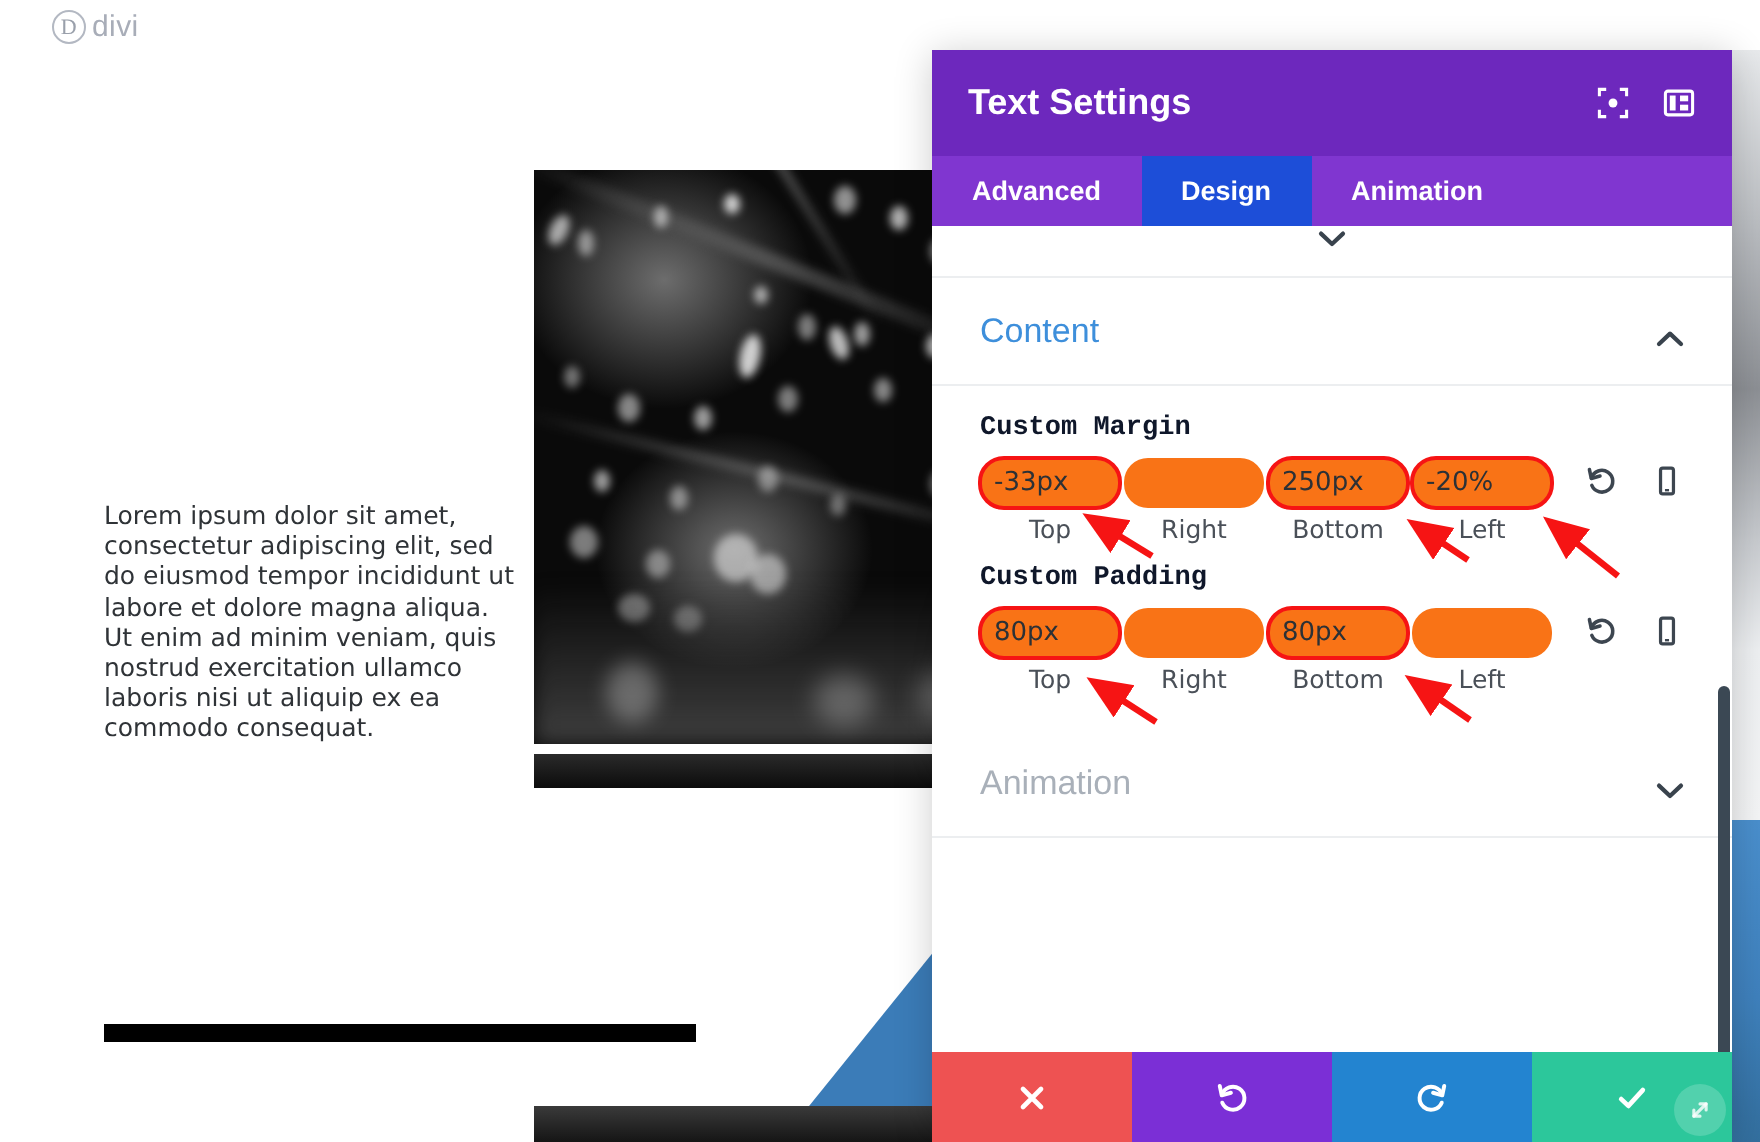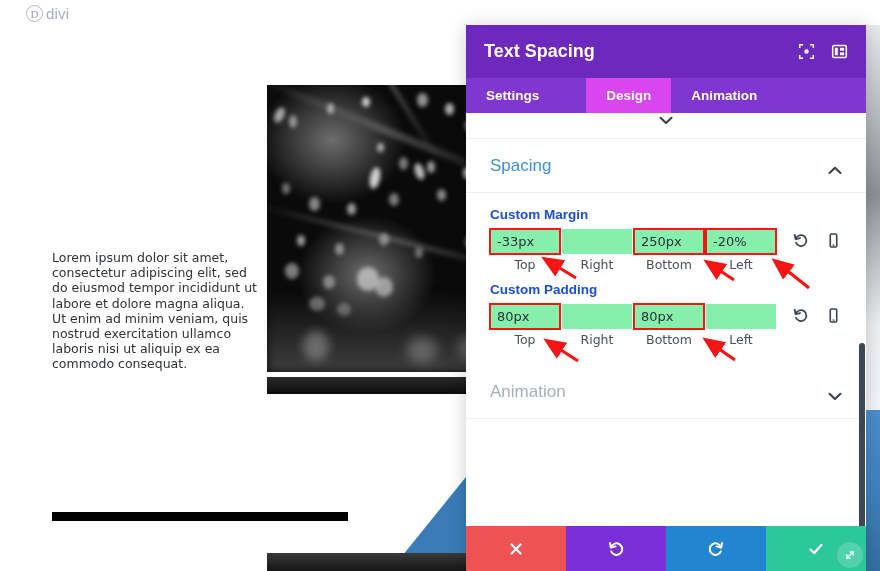--- a/index.html
+++ b/index.html
@@ -98,21 +98,21 @@
   .hdr-icons { display:flex; align-items:center; gap:16px; }
   .hdr-ico { width:17px; height:17px; color:#fff; cursor:pointer; }
 
   .tabbar {
     height:35px; background:#8036d0; display:flex; align-items:stretch; flex:0 0 auto;
   }
   .tab {
     display:flex; align-items:center; padding:0 20px;
     color:#ffffff; font-size:13.5px; font-weight:700; cursor:pointer;
   }
-  .tab.active { background:#d946ef;margin-left:27px; }
+  .tab.active { background:#1d4ed8; }
 
   .modal-scroll {
     flex:1 1 auto; position:relative; overflow:hidden; background:#fff;
   }
 
   .sect-row {
     height:54px; display:flex; align-items:center; padding:0 24px;
     border-bottom:1px solid #eceef0;
   }
   .sect-row .sect-name { flex:1 1 auto; font-size:17px; color:#a9b0b9; }
@@ -120,29 +120,29 @@
   .chev { width:14px; height:9px; color:#39434d; }
 
   .sect-top-clip { height:26px; overflow:hidden; position:relative; border-bottom:1px solid #eceef0; }
   .sect-top-clip .inner {
     position:absolute; left:0; right:0; top:-20px; height:48px;
     display:flex; align-items:center; padding:0 39px;flex-direction:column;
   }
 
   .spacing-body { padding:4px 24px 18px 24px; }
   .field-label {
-    font-size:13.5px; color:#1d4ed8; font-weight:700; margin:10px 0 7px 0;
-    font-family:Liberation Sans, sans-serif;
+    font-size:13.5px; color:#0f172a; font-weight:700; margin:10px 0 7px 0;
+    font-family:Liberation Mono, monospace;
   }
   .quad {
     display:flex; align-items:flex-start; gap:0;
   }
   .quad-cell { width:75px; margin-right:2px; position:relative; }
   .inp {
-    height:25px; background:#86efac; border:none; border-radius:0;
+    height:25px; background:#f97316; border:none; border-radius:12px;
     display:flex; align-items:center; padding:0 7px;
     font-size:13px; color:#2c3136; font-family:"DejaVu Sans", sans-serif;
   }
   .quad-cell.hl .inp { outline:2.5px solid #f61414; outline-offset:-1px; }
   .sub {
     text-align:center; font-size:12.5px; color:#4a5058; margin-top:3px;
     font-family:"DejaVu Sans", sans-serif;
   }
   .quad-tools { display:flex; align-items:center; gap:16px; margin-left:14px; padding-top:3px; }
   .tool-ico { width:17px; height:17px; color:#3d4650; cursor:pointer; }
@@ -234,60 +234,60 @@
 
   <div class="blue-wedge"></div>
   <div class="bottom-dark"></div>
   <div class="canvas-photo-right"></div>
   <div class="canvas-blue-right"></div>
 </div>
 
 <div id="settings-modal">
 
   <div class="modal-header">
-    <div class="modal-title">Text Spacing</div>
+    <div class="modal-title">Text Settings</div>
     <div class="hdr-icons">
       <span class="hdr-ico">
         <svg viewBox="0 0 20 20" fill="none" stroke="currentColor" stroke-width="1.8">
           <path d="M2 6V2h4M18 6V2h-4M2 14v4h4M18 14v4h-4"></path>
           <circle cx="10" cy="10" r="2.6" fill="currentColor" stroke="none"></circle>
         </svg>
       </span>
       <span class="hdr-ico">
         <svg viewBox="0 0 20 20" fill="none" stroke="currentColor" stroke-width="1.8">
           <rect x="2" y="3" width="16" height="14" rx="1.5"></rect>
           <rect x="4.6" y="5.6" width="3.4" height="8.8" fill="currentColor" stroke="none"></rect>
           <rect x="10.6" y="5.6" width="4.8" height="3.4" fill="currentColor" stroke="none"></rect>
           <rect x="10.6" y="11" width="4.8" height="3.4" fill="currentColor" stroke="none"></rect>
         </svg>
       </span>
     </div>
   </div>
 
   <div class="tabbar">
-    <div class="tab">Settings</div>
+    <div class="tab">Advanced</div>
     <div class="tab active">Design</div>
     <div class="tab">Animation</div>
   </div>
 
   <div class="modal-scroll">
 
     <div class="sect-top-clip">
       <div class="inner">
         <div class="sect-name">Sizing</div>
         <span class="chev">
           <svg viewBox="0 0 14 9" fill="none" stroke="#39434d" stroke-width="2.1" stroke-linecap="round" stroke-linejoin="round">
               <path d="M1.5 1.8 L7 7 L12.5 1.8"></path>
             </svg>
         </span>
       </div>
     </div>
 
     <div class="sect-row open">
-      <div class="sect-name">Spacing</div>
+      <div class="sect-name">Content</div>
       <span class="chev">
         <svg viewBox="0 0 14 9" fill="none" stroke="#39434d" stroke-width="2.1" stroke-linecap="round" stroke-linejoin="round">
             <path d="M1.5 7 L7 1.8 L12.5 7"></path>
           </svg>
       </span>
     </div>
 
     <div class="spacing-body">
 
       <div class="field-label">Custom Margin</div>

